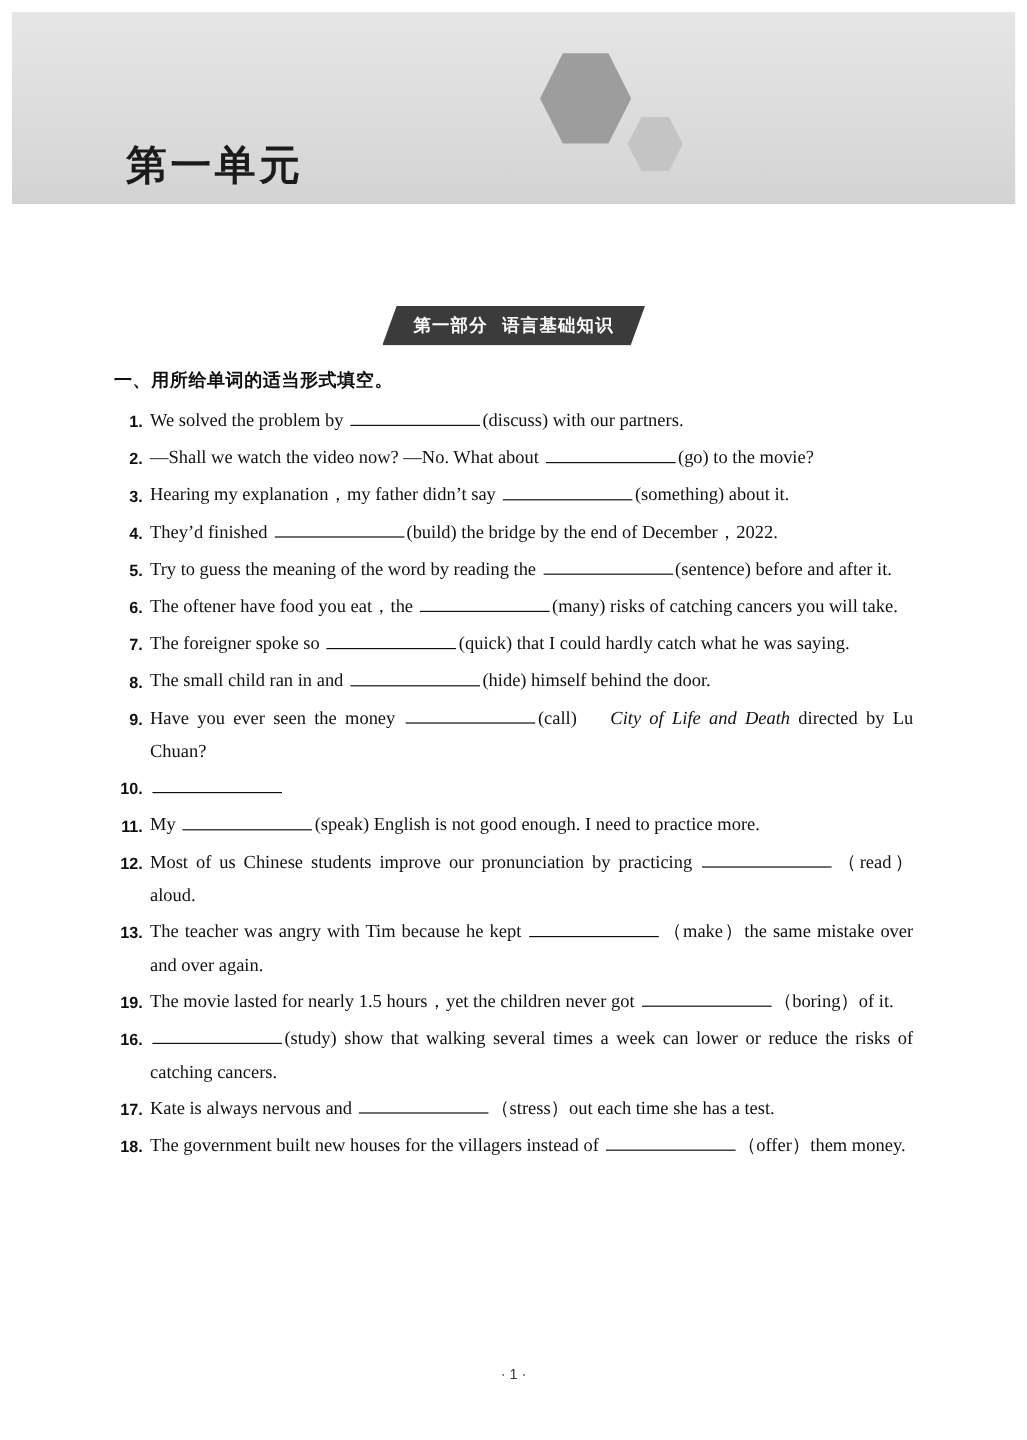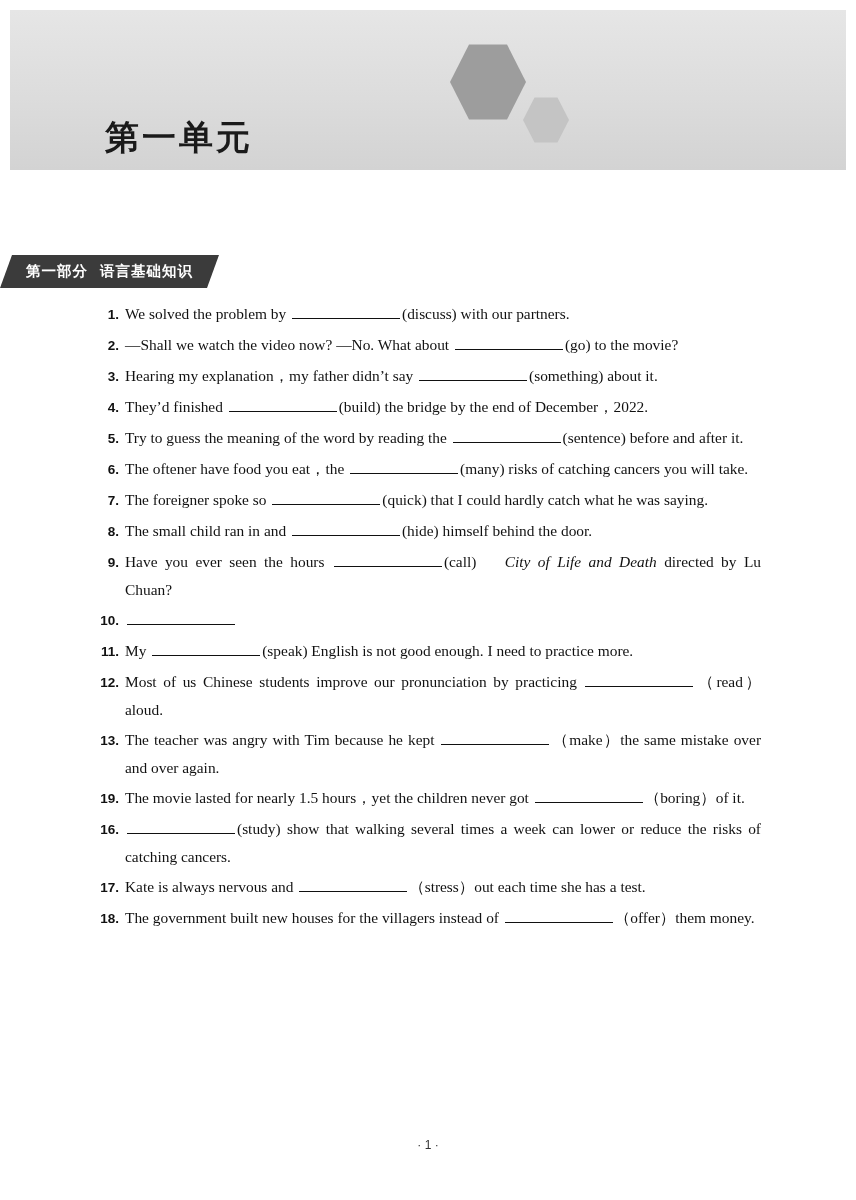--- a/index.html
+++ b/index.html
@@ -63,21 +63,21 @@
     background: #c4c4c4;
   }
 
   
   .section-banner-wrap {
     position: absolute;
     top: 255px;
     left: 0;
     width: 856px;
     display: flex;
-    justify-content: flex-start;
+    justify-content: center;
   }
   .section-banner {
     position: relative;
     background: #3b3b3b;
     color: #ffffff;
     font-family: "Liberation Sans", sans-serif;
     font-weight: bold;
     font-size: 14.5px;
     letter-spacing: 1px;
     padding: 7px 26px 7px 26px;
@@ -157,20 +157,21 @@
     <div class="unit-title">第一单元</div>
   </div>
 
   <div class="section-banner-wrap">
     <div class="section-banner">
       <span class="sb-inner sb-part1">第一部分</span><span class="sb-inner">语言基础知识</span>
     </div>
   </div>
 
   <div class="content">
+    <div class="q-heading">一、用所给单词的适当形式填空。</div>
     <div id="items">
         <div class="item">
           <div class="num">1.</div>
           <div class="txt"><span>We solved the problem by </span><span class="blank"></span><span>(discuss) with our partners.</span></div>
         </div>
         <div class="item">
           <div class="num">2.</div>
           <div class="txt"><span>—Shall we watch the video now? —No. What about </span><span class="blank"></span><span>(go) to the movie?</span></div>
         </div>
         <div class="item">
@@ -192,21 +193,21 @@
         <div class="item">
           <div class="num">7.</div>
           <div class="txt"><span>The foreigner spoke so </span><span class="blank"></span><span>(quick) that I could hardly catch what he was saying.</span></div>
         </div>
         <div class="item">
           <div class="num">8.</div>
           <div class="txt"><span>The small child ran in and </span><span class="blank"></span><span>(hide) himself behind the door.</span></div>
         </div>
         <div class="item">
           <div class="num">9.</div>
-          <div class="txt"><span>Have you ever seen the hours </span><span class="blank"></span><span>(call) </span><span class="ital">City of Life and Death</span><span> directed by Lu Chuan?</span></div>
+          <div class="txt"><span>Have you ever seen the money </span><span class="blank"></span><span>(call) </span><span class="ital">City of Life and Death</span><span> directed by Lu Chuan?</span></div>
         </div>
         <div class="item">
           <div class="num">10.</div>
           <div class="txt"><span class="blank"></span></div>
         </div>
         <div class="item">
           <div class="num">11.</div>
           <div class="txt"><span>My </span><span class="blank"></span><span>(speak) English is not good enough. I need to practice more.</span></div>
         </div>
         <div class="item">

